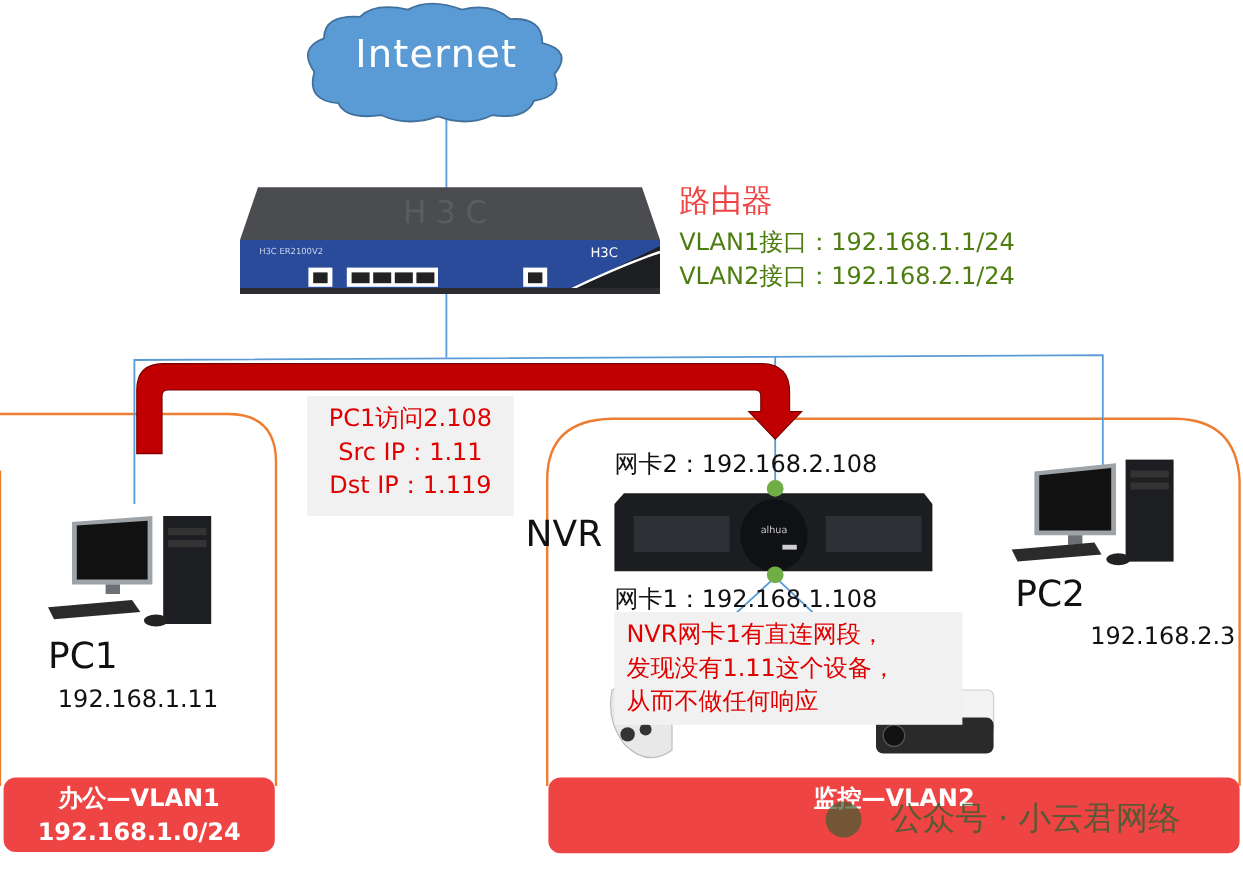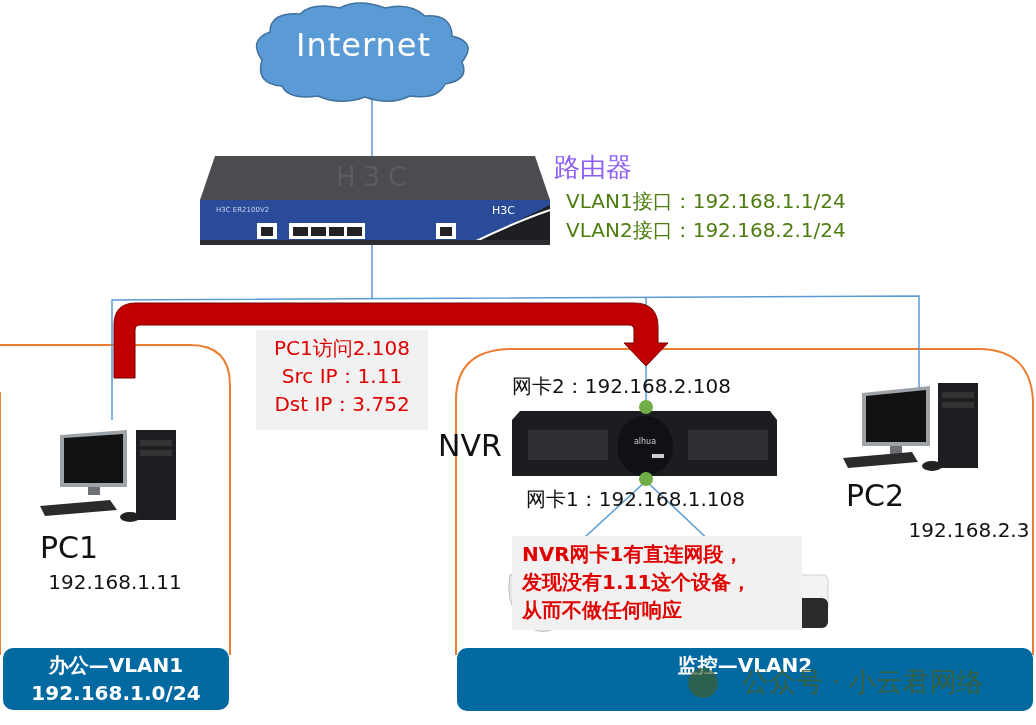--- a/index.html
+++ b/index.html
@@ -1,26 +1,26 @@
 <!DOCTYPE html>
 <html><head>
 <meta charset="utf-8">
 <style>
   html,body{margin:0;padding:0;background:#ffffff;}
   body{width:1036px;height:725px;position:relative;overflow:hidden;font-family:"DejaVu Sans","Liberation Sans",sans-serif;}
   .abs{position:absolute;}
   svg.layer{position:absolute;left:0;top:0;}
   .cloud-text{position:absolute;left:296px;top:26px;font-size:32px;color:#ffffff;letter-spacing:1px;}
-  .router-title{left:554px;top:150px;font-size:26px;color:#8b5cf6;}
+  .router-title{left:566px;top:150px;font-size:26px;color:#ef4444;}
   .router-if{font-size:20px;color:#4d7c0f;left:566px;}
   .note{background:#f1f1f1;color:#e00000;font-size:20px;line-height:28px;padding:4px 10px;}
   .lbl{font-size:20px;color:#111;}
   .pc-name{font-size:30px;color:#111;text-align:left;}
   .pc-ip{font-size:20px;color:#111;text-align:center;}
-  .vlan-bar{background:#0369a1;border-radius:10px;color:#ffffff;font-weight:bold;font-size:20px;line-height:28px;text-align:center;}
+  .vlan-bar{background:#ef4444;border-radius:10px;color:#ffffff;font-weight:bold;font-size:20px;line-height:28px;text-align:center;}
   .watermark{font-size:27px;color:#3f5e31;opacity:0.85;}
 </style>
 </head>
 <body>
 
 <svg class="layer" width="1036" height="725">
 
   <path d="M0,345 L190,345 Q230,345 230,385 L230,655" fill="none" stroke="#ed7d31" stroke-width="2"></path>
   <path d="M0,392 L0,655" fill="none" stroke="#ed7d31" stroke-width="2"></path>
   <path d="M456,655 L456,400 Q456,350 510,349 L980,349 Q1030,350 1033,400 L1033,655" fill="none" stroke="#ed7d31" stroke-width="2"></path>
@@ -105,28 +105,28 @@
 
 <div class="cloud-text">Internet</div>
 
 <div class="abs router-title">路由器</div>
 <div class="abs router-if" style="top:188px;">VLAN1接口：192.168.1.1/24</div>
 <div class="abs router-if" style="top:217px;">VLAN2接口：192.168.2.1/24</div>
 
 <div class="abs note" style="left:256px;top:330px;width:152px;height:92px;text-align:center;">
   <div>PC1访问2.108</div>
   <div>Src IP：1.11</div>
-  <div>Dst IP：3.752</div>
+  <div>Dst IP：1.119</div>
 </div>
 
 <div class="abs lbl" style="left:512px;top:373px;">网卡2：192.168.2.108</div>
 <div class="abs" style="left:438px;top:428px;font-size:30px;color:#111;">NVR</div>
-<div class="abs lbl" style="left:512px;top:486px;margin-left:14px;">网卡1：192.168.1.108</div>
+<div class="abs lbl" style="left:512px;top:486px;">网卡1：192.168.1.108</div>
 
-<div class="abs note" style="left:512px;top:536px;width:270px;height:86px;font-weight:bold;">
+<div class="abs note" style="left:512px;top:510px;width:270px;height:86px;">
   <div>NVR网卡1有直连网段，</div>
   <div>发现没有1.11这个设备，</div>
   <div>从而不做任何响应</div>
 </div>
 
 <div class="abs pc-name" style="left:40px;top:530px;width:150px;">PC1</div>
 <div class="abs pc-ip" style="left:30px;top:570px;width:170px;">192.168.1.11</div>
 
 <div class="abs pc-name" style="left:846px;top:478px;width:150px;">PC2</div>
 <div class="abs pc-ip" style="left:884px;top:518px;width:170px;">192.168.2.3</div>

